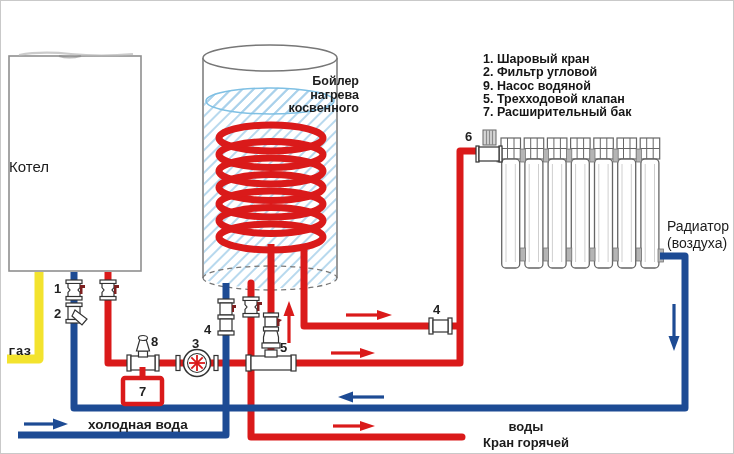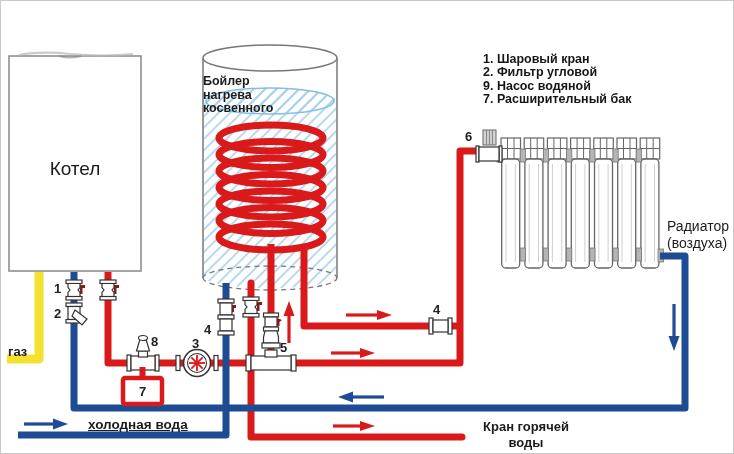--- a/index.html
+++ b/index.html
@@ -212,43 +212,44 @@
   <g class="s-red">
     <line x1="288" y1="342" x2="288" y2="315" stroke-width="3.2"></line>
     <polygon points="282.5,315 288,300 293.5,315" fill="var(--red)" stroke="none"></polygon>
   </g>
 </svg>
 
 <div class="legend">
   <div>1. Шаровый кран</div>
   <div>2. Фильтр угловой</div>
   <div>9. Насос водяной</div>
+  <div>5. Трехходовой клапан</div>
   <div>7. Расширительный бак</div>
 </div>
 
-<div class="lbl" style="left:8px;top:157px;width:132px;text-align:center;font-size:19px;">Котел</div>
-
-<div class="lbl" style="left:202px;top:74px;width:156px;text-align:left;font-size:12.5px;font-weight:600;line-height:13.5px;">
+<div class="lbl" style="left:8px;top:157px;width:132px;font-size:15px;">Котел</div>
+
+<div class="lbl" style="left:202px;top:74px;width:156px;text-align:right;font-size:12.5px;font-weight:600;line-height:13.5px;">
   <div>Бойлер</div>
   <div>нагрева</div>
   <div>косвенного</div>
 </div>
 
 <div class="lbl" style="left:666px;top:190px;font-size:14px;line-height:17px;margin-top:27px;">
   <div>Радиатор</div>
   <div>(воздуха)</div>
 </div>
 
-<div class="lbl" style="left:7px;top:343px;font-size:13px;font-weight:600;">газ</div>
-
-<div class="lbl" style="left:87px;top:416px;font-size:13.5px;font-weight:600;text-decoration:underline;">холодная вода</div>
+<div class="lbl" style="left:7px;top:343px;font-size:13px;font-weight:600;font-family:Liberation Mono, monospace;">газ</div>
+
+<div class="lbl" style="left:87px;top:416px;font-size:13.5px;font-weight:600;">холодная вода</div>
 
 <div class="lbl" style="left:465px;top:418px;width:120px;text-align:center;font-size:13px;font-weight:600;line-height:16px;">
+  <div>воды</div>
   <div>Кран горячей</div>
-  <div>воды</div>
 </div>
 
 <div class="marker" style="left:53px;top:281px;">1</div>
 <div class="marker" style="left:53px;top:306px;">2</div>
 <div class="marker" style="left:191px;top:336px;">3</div>
 <div class="marker" style="left:203px;top:322px;">4</div>
 <div class="marker" style="left:432px;top:302px;">4</div>
 <div class="marker" style="left:279px;top:340px;">5</div>
 <div class="marker" style="left:464px;top:129px;">6</div>
 <div class="marker" style="left:122px;top:384px;width:39px;text-align:center;">7</div>

